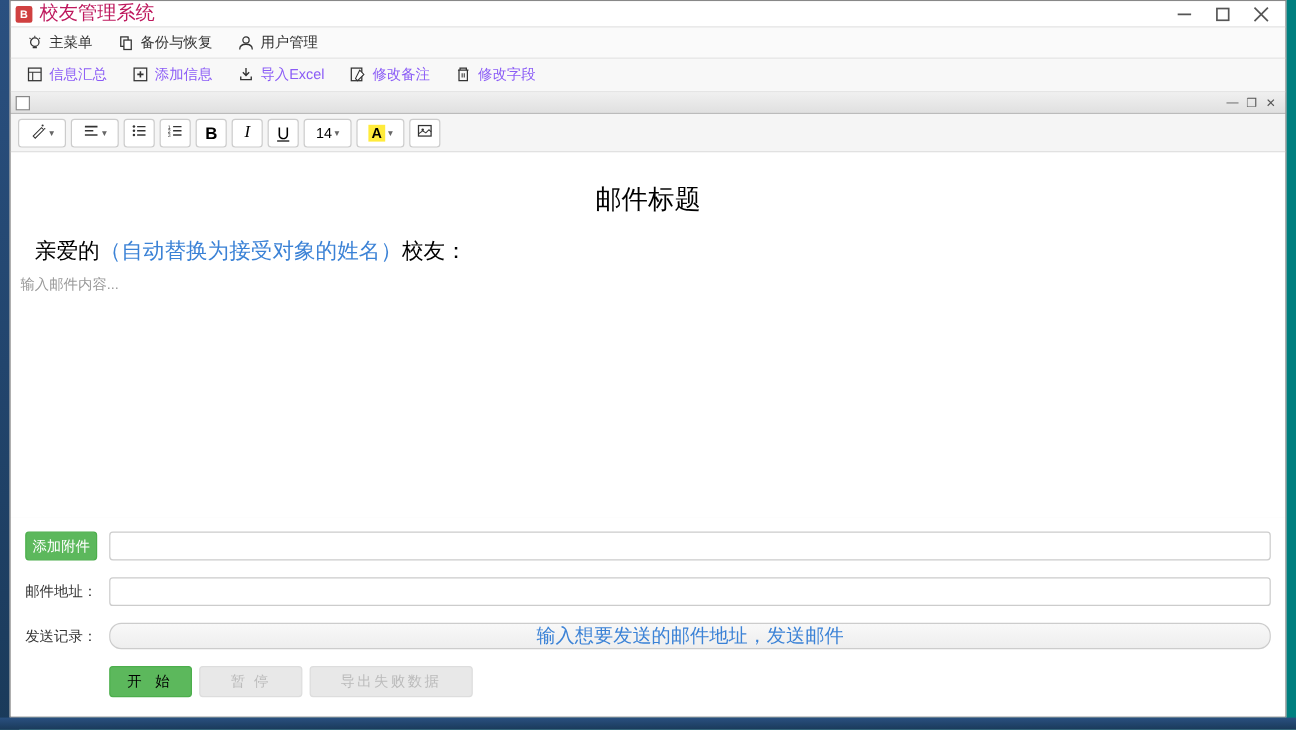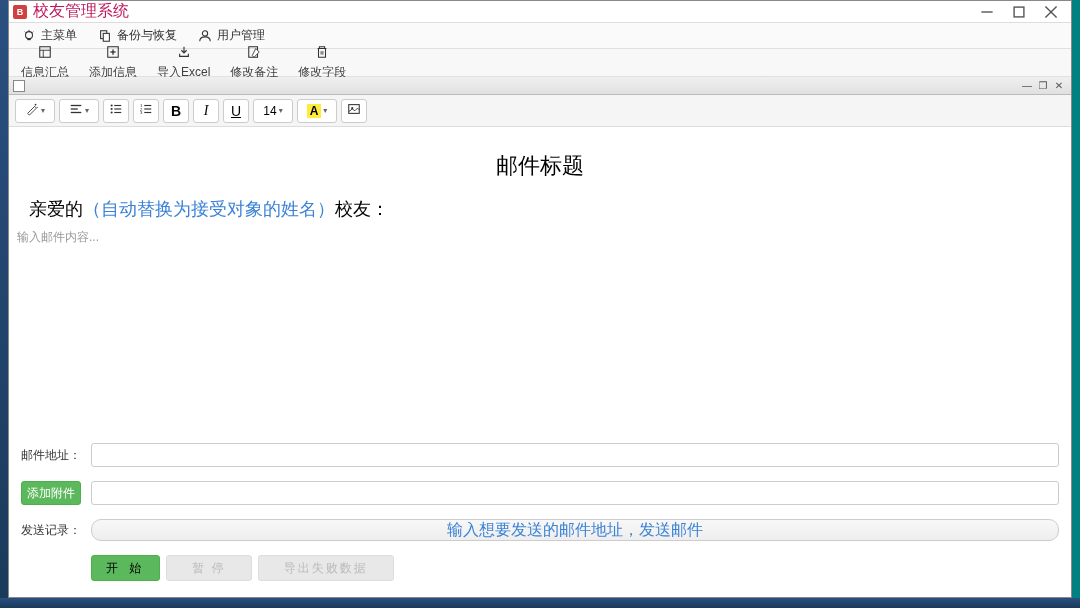--- a/index.html
+++ b/index.html
@@ -11,21 +11,21 @@
     
     .title-bar { height: 22px; background: #fff; border-bottom: 1px solid #ddd; display: flex; align-items: center; padding: 0 4px; }
     .title-bar .app-icon { width: 14px; height: 14px; background: #d04040; border-radius: 2px; margin-right: 6px; display: flex; align-items: center; justify-content: center; color: #fff; font-size: 9px; font-weight: bold; }
     .title-bar .title { flex: 1; font-size: 16px; color: #be185d; }
     .title-bar .win-btn { width: 32px; height: 20px; display: flex; align-items: center; justify-content: center; color: #555; cursor: pointer; }
     
     .menu-bar { height: 26px; background: #fafafa; border-bottom: 1px solid #e0e0e0; display: flex; align-items: center; padding: 0 8px; gap: 12px; }
     .menu-bar .menu-item { display: flex; align-items: center; gap: 4px; color: #333; cursor: pointer; padding: 2px 4px; }
     
     .toolbar { height: 28px; background: #f8f8f8; border-bottom: 1px solid #e0e0e0; display: flex; align-items: center; padding: 0 8px; gap: 12px; }
-    .toolbar .tool-item { display: flex; align-items: center; gap: 4px; color: #404040; cursor: pointer; padding: 2px 4px; flex-direction: column; }
+    .toolbar .tool-item { display: flex; gap: 4px; color: #8b5cf6; cursor: pointer; padding: 2px 4px; }
     
     .icon { display: inline-flex; width: 16px; height: 16px; align-items: center; justify-content: center; }
     
     .sub-window-bar { height: 18px; background: linear-gradient(#f0f0f0, #e0e0e0); border-bottom: 1px solid #bbb; display: flex; align-items: center; padding: 0 4px; }
     .sub-window-bar .sub-icon { width: 12px; height: 12px; border: 1px solid #888; background: #fff; }
     .sub-window-bar .spacer { flex: 1; }
     .sub-window-bar .sub-btn { width: 16px; height: 14px; display: flex; align-items: center; justify-content: center; cursor: pointer; font-size: 10px; color: #555; }
     
     .editor-toolbar { height: 32px; background: #f5f5f5; border-bottom: 1px solid #ddd; display: flex; align-items: center; padding: 0 6px; gap: 4px; }
     .editor-btn { height: 24px; min-width: 26px; border: 1px solid #ccc; background: #fff; border-radius: 3px; display: flex; align-items: center; justify-content: center; cursor: pointer; padding: 0 4px; font-size: 12px; }
@@ -246,25 +246,25 @@
   <div class="content-area">
     <div class="mail-title">邮件标题</div>
     <div class="greeting">
       <span>亲爱的</span><span class="placeholder-name">（自动替换为接受对象的姓名）</span><span>校友：</span>
     </div>
     <div class="mail-body-placeholder">输入邮件内容...</div>
   </div>
 
   <div class="form-area">
     <div class="form-row">
+      <button class="btn-attach">添加附件</button>
+      <input type="text" value="" style="">
+    </div>
+    <div class="form-row">
       <div class="label">邮件地址：</div>
-      <input type="text" value="" style="">
-    </div>
-    <div class="form-row">
-      <button class="btn-attach">添加附件</button>
       <input type="text" value="" style="">
     </div>
     <div class="form-row">
       <div class="label">发送记录：</div>
       <div class="progress-bar">
         <span>输入想要发送的邮件地址，发送邮件</span>
       </div>
     </div>
     <div class="action-row">
       <button class="btn-start">开 始</button>

